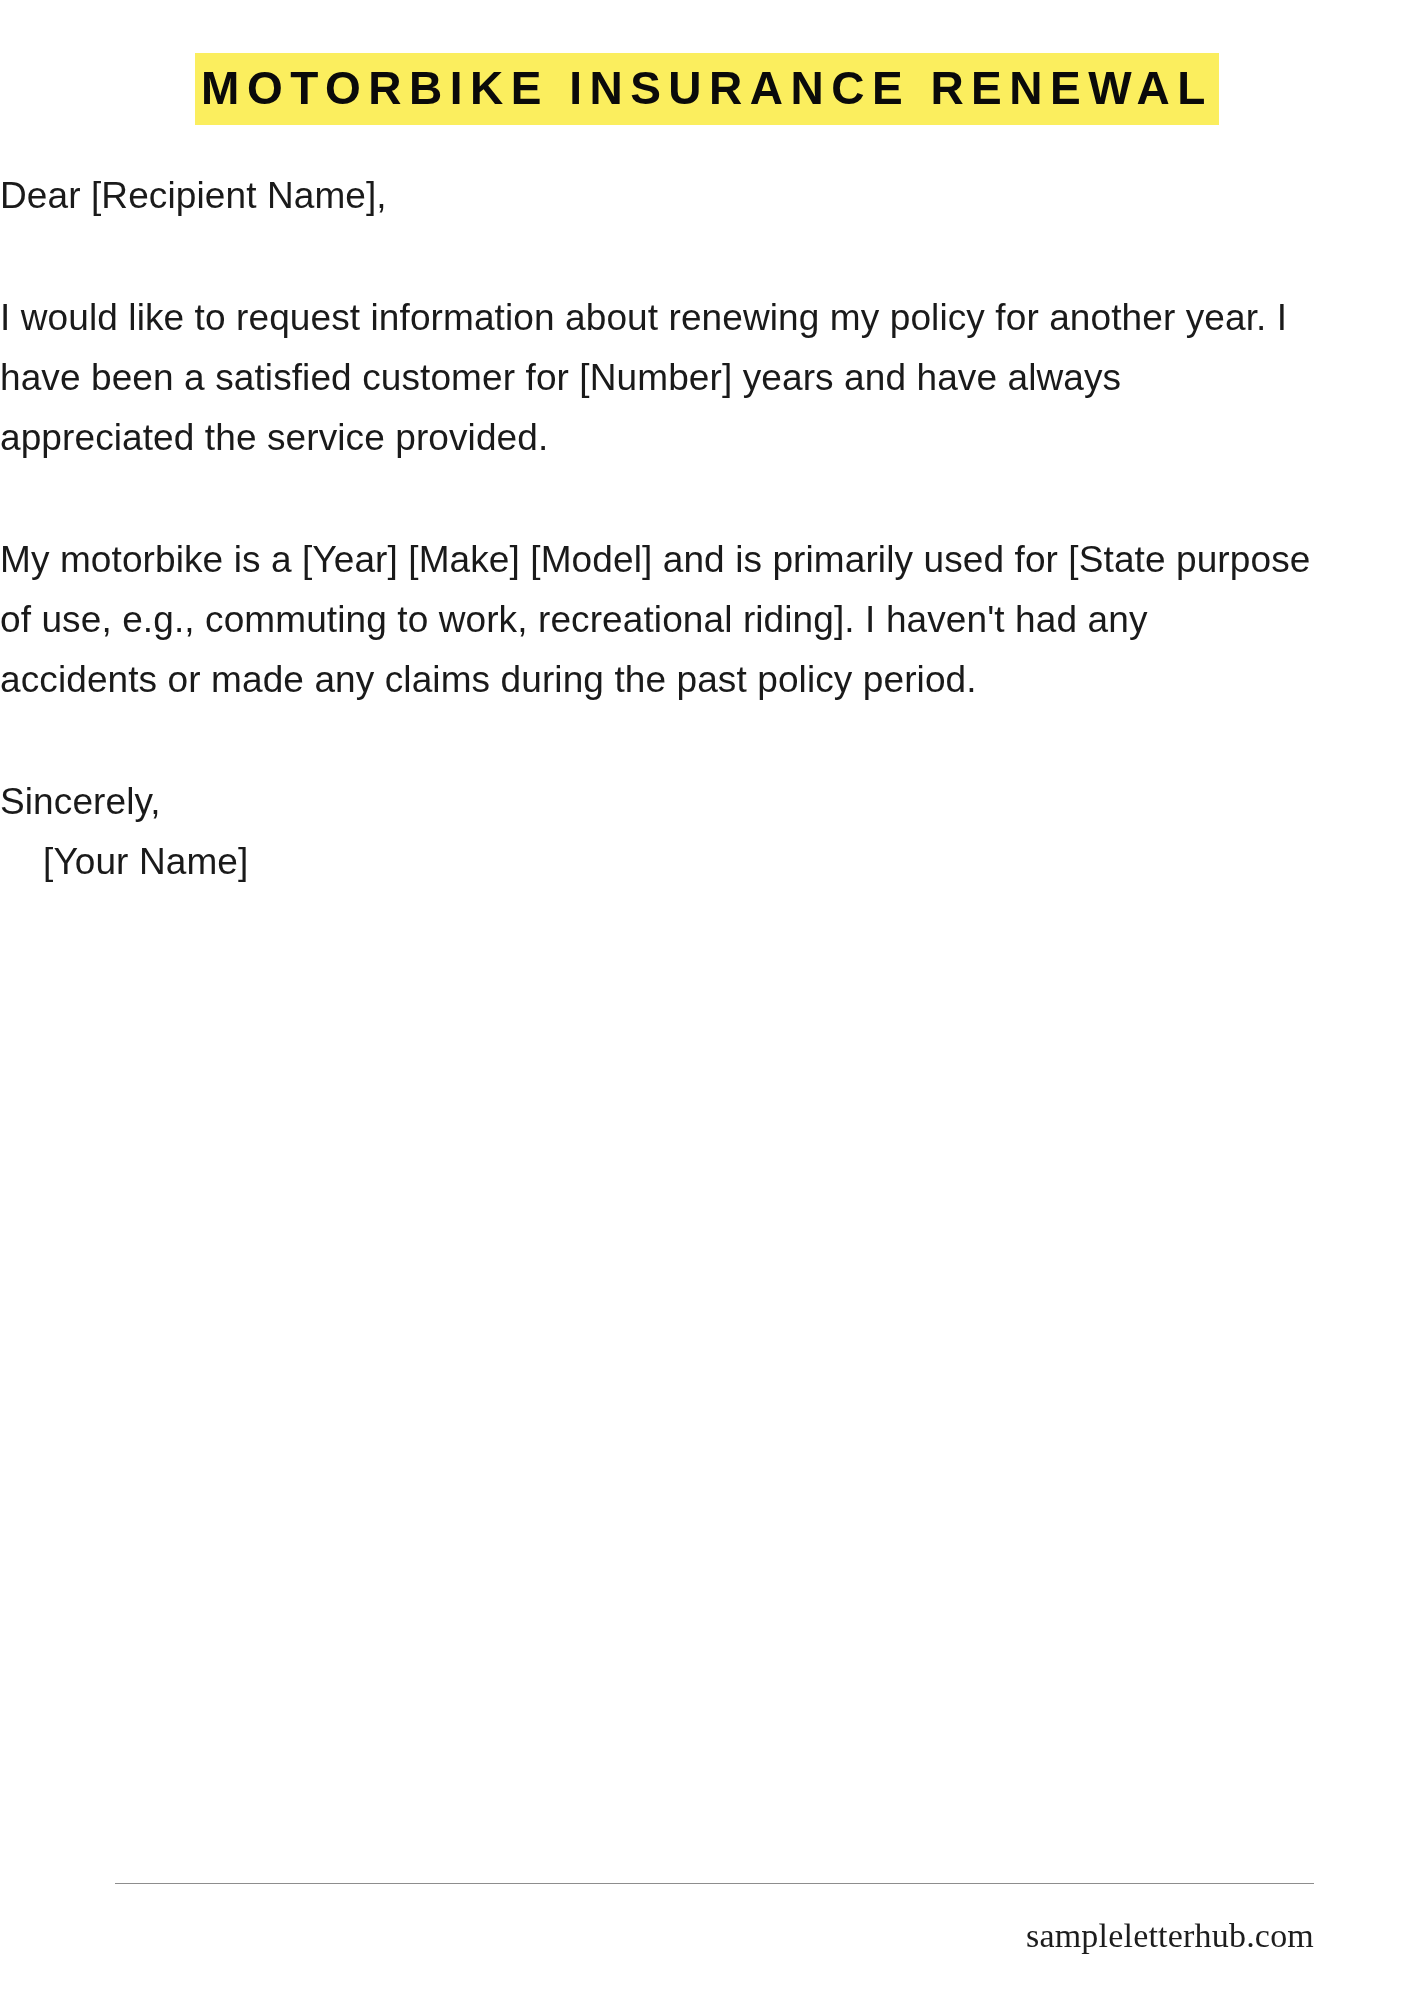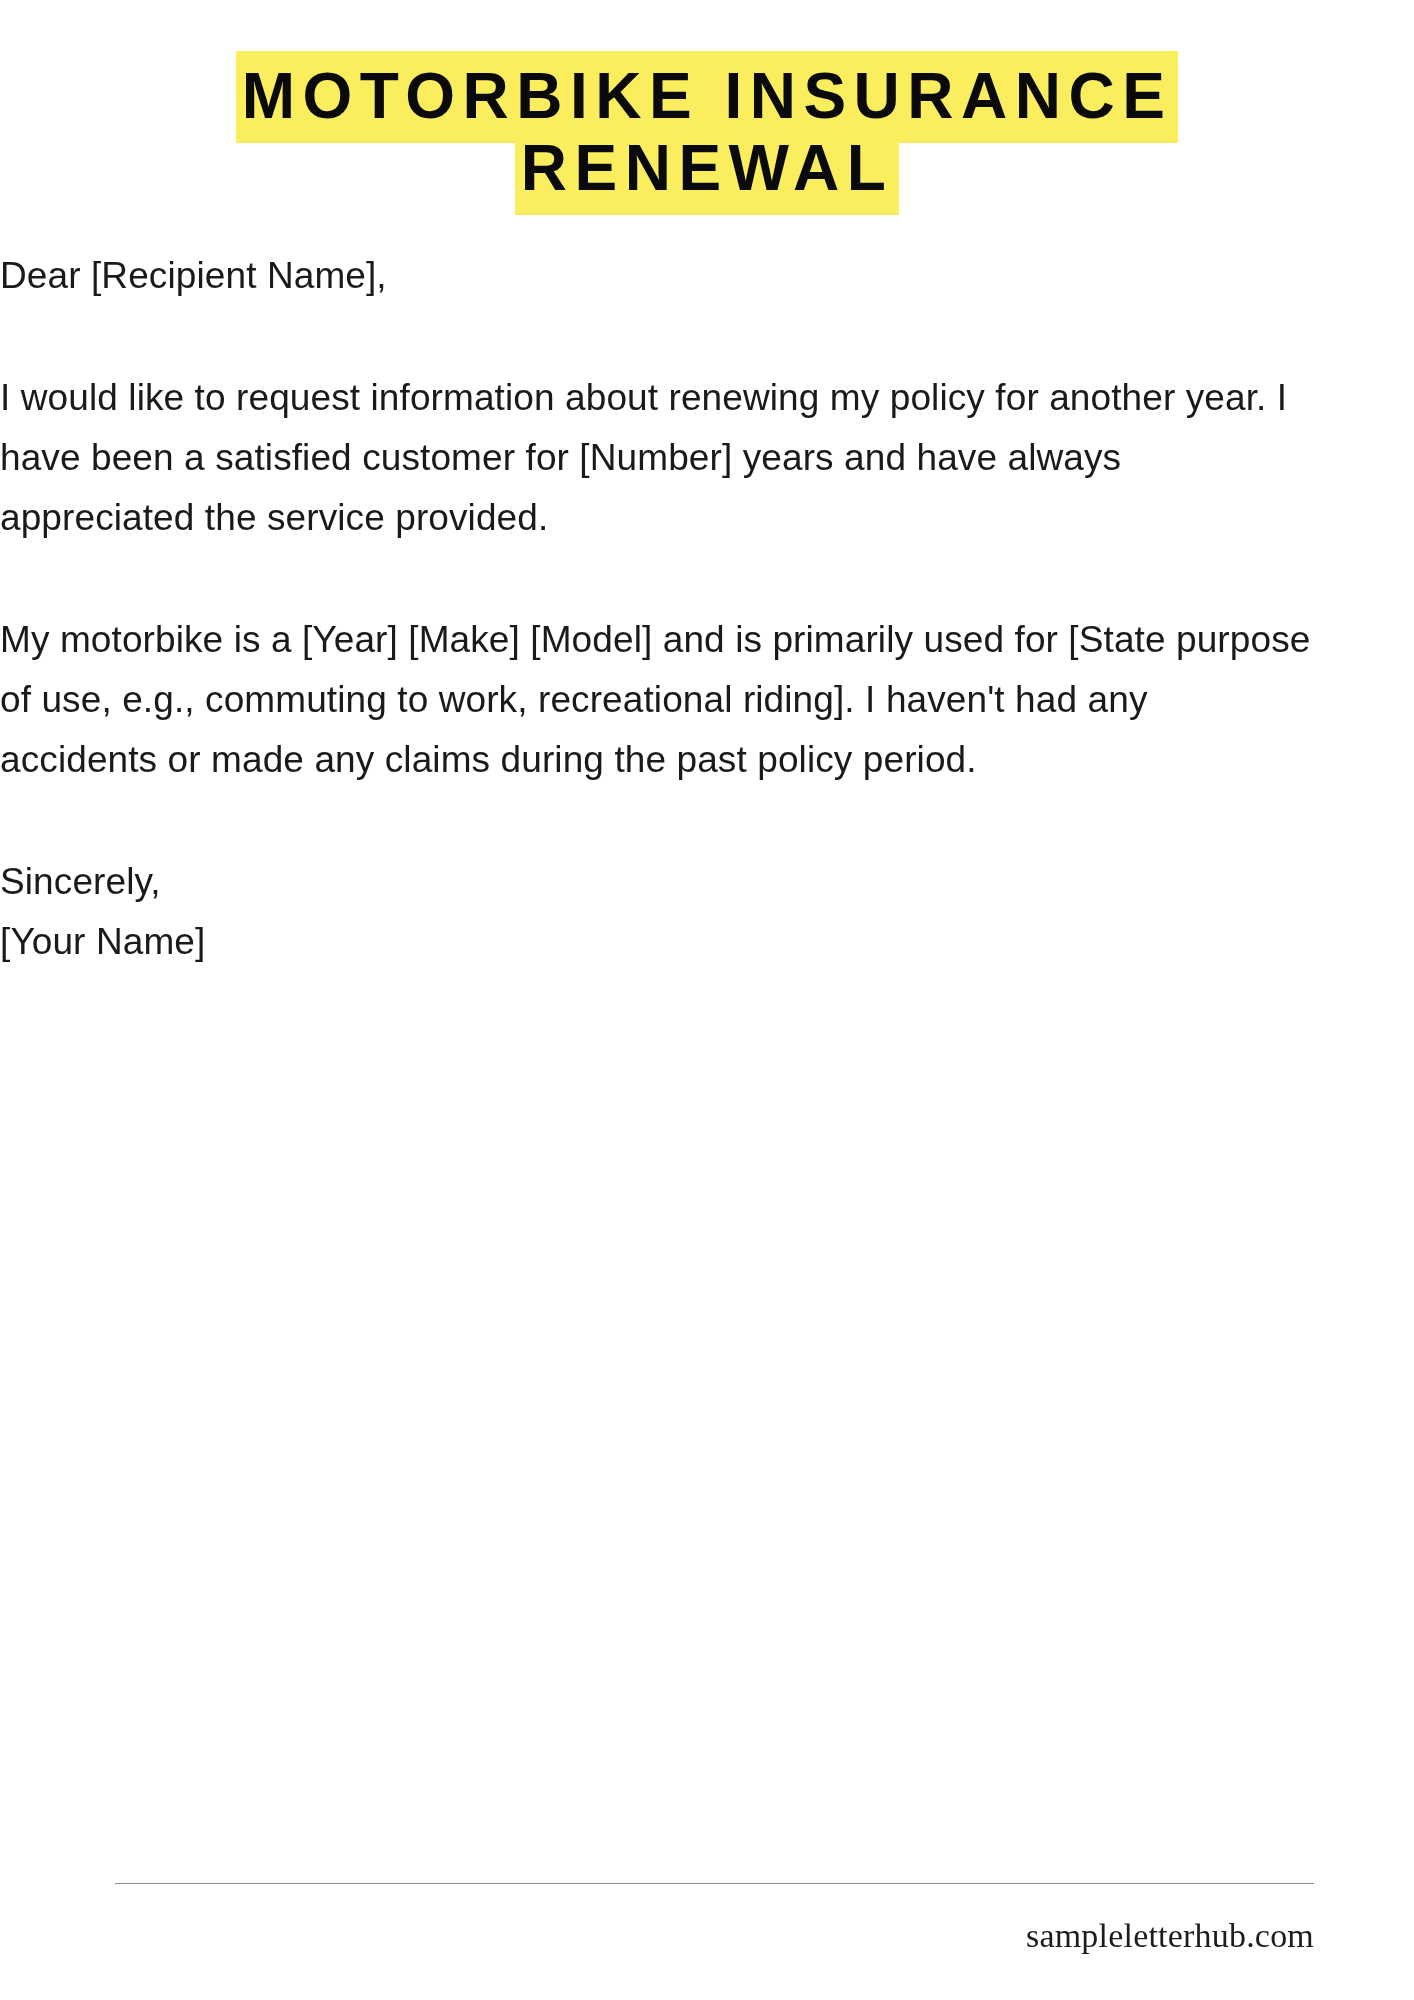--- a/index.html
+++ b/index.html
@@ -28,26 +28,26 @@
   .title-block {
     padding-top: 52px;
     text-align: center;
     padding-left: 70px;
     padding-right: 70px;
   }
   .title-line {
     display: block;
     font-family: "Liberation Sans", sans-serif;
     font-weight: 700;
-    font-size: 64px;
+    font-size: 46px;
     line-height: 72px;
     letter-spacing: 7.5px;
     color: #0a0a0a;
     text-transform: uppercase;
-    margin: 8px;
+    margin: 0;
   }
   .title-line .hl {
     background-color: #FBEE5E;
     padding: 9px 6px 11px 6px;
     box-decoration-break: clone;
     -webkit-box-decoration-break: clone;
   }
 
   
   .letter-body {
@@ -57,20 +57,21 @@
   .para {
     font-family: "Liberation Sans", sans-serif;
     font-size: 37px;
     line-height: 60px;
     color: #1a1a1a;
     margin: 0 0 62px 0;
     letter-spacing: 0.1px;
   }
   .para.closing {
     margin-bottom: 0;
+    margin-left: 43px;
   }
   .para.tight {
     margin-bottom: 0;
   }
 
   
   .footer {
     position: absolute;
     left: 115px;
     right: 100px;

